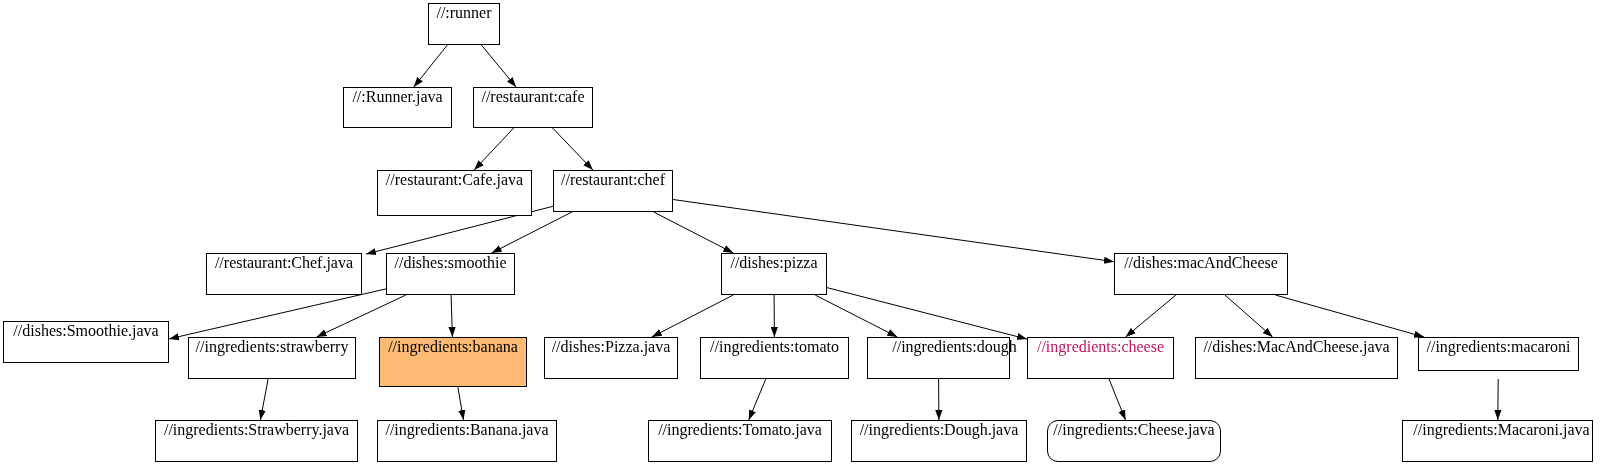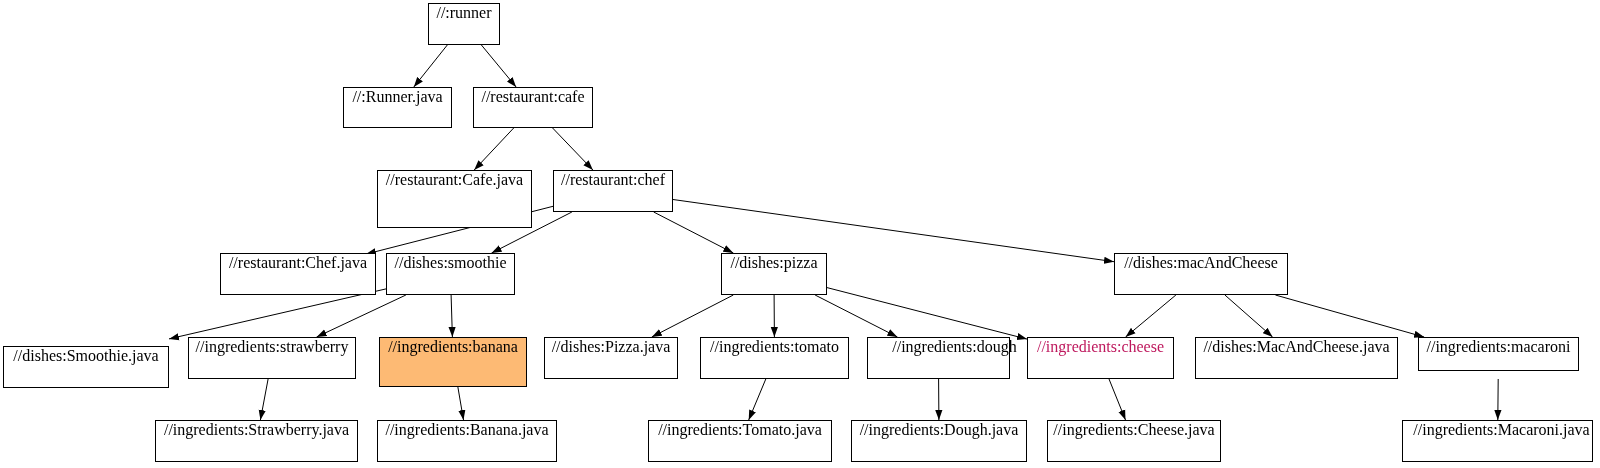--- a/index.html
+++ b/index.html
@@ -83,39 +83,39 @@
   <div id="node-layer">
       <div class="graph-node" style="left: 428px; top: 3px; width: 72px; height: 42px; border-color: rgb(0, 0, 0); background: rgb(255, 255, 255); color: rgb(0, 0, 0);">
         <span>//:runner</span>
       </div>
       <div class="graph-node" style="left: 343px; top: 87px; width: 109px; height: 41px; border-color: rgb(0, 0, 0); background: rgb(255, 255, 255); color: rgb(0, 0, 0);">
         <span>//:Runner.java</span>
       </div>
       <div class="graph-node" style="left: 473px; top: 87px; width: 120px; height: 41px; border-color: rgb(0, 0, 0); background: rgb(255, 255, 255); color: rgb(0, 0, 0);">
         <span>//restaurant:cafe</span>
       </div>
-      <div class="graph-node" style="left: 377px; top: 170px; width: 155px; height: 58px; border-color: rgb(0, 0, 0); background: rgb(255, 255, 255); color: rgb(0, 0, 0);">
+      <div class="graph-node" style="left: 377px; top: 170px; width: 155px; height: 46px; border-color: rgb(0, 0, 0); background: rgb(255, 255, 255); color: rgb(0, 0, 0);">
         <span>//restaurant:Cafe.java</span>
       </div>
       <div class="graph-node" style="left: 553px; top: 170px; width: 120px; height: 42px; border-color: rgb(0, 0, 0); background: rgb(255, 255, 255); color: rgb(0, 0, 0);">
         <span>//restaurant:chef</span>
       </div>
-      <div class="graph-node" style="left: 220px; top: 253px; width: 156px; height: 42px; border-color: rgb(0, 0, 0); background: rgb(255, 255, 255); color: rgb(0, 0, 0);">
+      <div class="graph-node" style="left: 206px; top: 253px; width: 156px; height: 42px; border-color: rgb(0, 0, 0); background: rgb(255, 255, 255); color: rgb(0, 0, 0);">
         <span>//restaurant:Chef.java</span>
       </div>
       <div class="graph-node" style="left: 386px; top: 253px; width: 129px; height: 42px; border-color: rgb(0, 0, 0); background: rgb(255, 255, 255); color: rgb(0, 0, 0);">
         <span>//dishes:smoothie</span>
       </div>
       <div class="graph-node" style="left: 721px; top: 253px; width: 106px; height: 42px; border-color: rgb(0, 0, 0); background: rgb(255, 255, 255); color: rgb(0, 0, 0);">
         <span>//dishes:pizza</span>
       </div>
       <div class="graph-node" style="left: 1114px; top: 253px; width: 174px; height: 42px; border-color: rgb(0, 0, 0); background: rgb(255, 255, 255); color: rgb(0, 0, 0);">
         <span>//dishes:macAndCheese</span>
       </div>
-      <div class="graph-node" style="left: 3px; top: 346px; width: 166px; height: 42px; border-color: rgb(0, 0, 0); background: rgb(255, 255, 255); color: rgb(0, 0, 0);">
+      <div class="graph-node" style="left: 3px; top: 321px; width: 166px; height: 42px; border-color: rgb(0, 0, 0); background: rgb(255, 255, 255); color: rgb(0, 0, 0);">
         <span>//dishes:Smoothie.java</span>
       </div>
       <div class="graph-node" style="left: 188px; top: 337px; width: 168px; height: 42px; border-color: rgb(0, 0, 0); background: rgb(255, 255, 255); color: rgb(0, 0, 0);">
         <span>//ingredients:strawberry</span>
       </div>
       <div class="graph-node" style="left: 379px; top: 337px; width: 148px; height: 50px; border-color: rgb(0, 0, 0); background: #fdba74; color: rgb(0, 0, 0);">
         <span>//ingredients:banana</span>
       </div>
       <div class="graph-node" style="left: 544px; top: 337px; width: 134px; height: 42px; border-color: rgb(0, 0, 0); background: rgb(255, 255, 255); color: rgb(0, 0, 0);">
         <span>//dishes:Pizza.java</span>
@@ -140,20 +140,20 @@
       </div>
       <div class="graph-node" style="left: 377px; top: 420px; width: 180px; height: 42px; border-color: rgb(0, 0, 0); background: rgb(255, 255, 255); color: rgb(0, 0, 0);">
         <span>//ingredients:Banana.java</span>
       </div>
       <div class="graph-node" style="left: 648px; top: 420px; width: 184px; height: 42px; border-color: rgb(0, 0, 0); background: rgb(255, 255, 255); color: rgb(0, 0, 0);">
         <span>//ingredients:Tomato.java</span>
       </div>
       <div class="graph-node" style="left: 851px; top: 420px; width: 176px; height: 42px; border-color: rgb(0, 0, 0); background: rgb(255, 255, 255); color: rgb(0, 0, 0);">
         <span>//ingredients:Dough.java</span>
       </div>
-      <div class="graph-node" style="left: 1047px; top: 420px; width: 174px; height: 42px; border-color: rgb(0, 0, 0); background: rgb(255, 255, 255); color: rgb(0, 0, 0);">
+      <div class="graph-node" style="left: 1047px; top: 420px; width: 174px; height: 42px; border-color: rgb(0, 0, 0); background: rgb(255, 255, 255); color: rgb(0, 0, 0); border-radius: 11px;">
         <span>//ingredients:Cheese.java</span>
       </div>
       <div class="graph-node" style="left: 1402px; top: 420px; width: 191px; height: 42px; border-color: rgb(0, 0, 0); background: rgb(255, 255, 255); color: rgb(0, 0, 0); padding-left: 8px;">
         <span>//ingredients:Macaroni.java</span>
       </div>
     </div>
 </div>
 
 </body></html>

